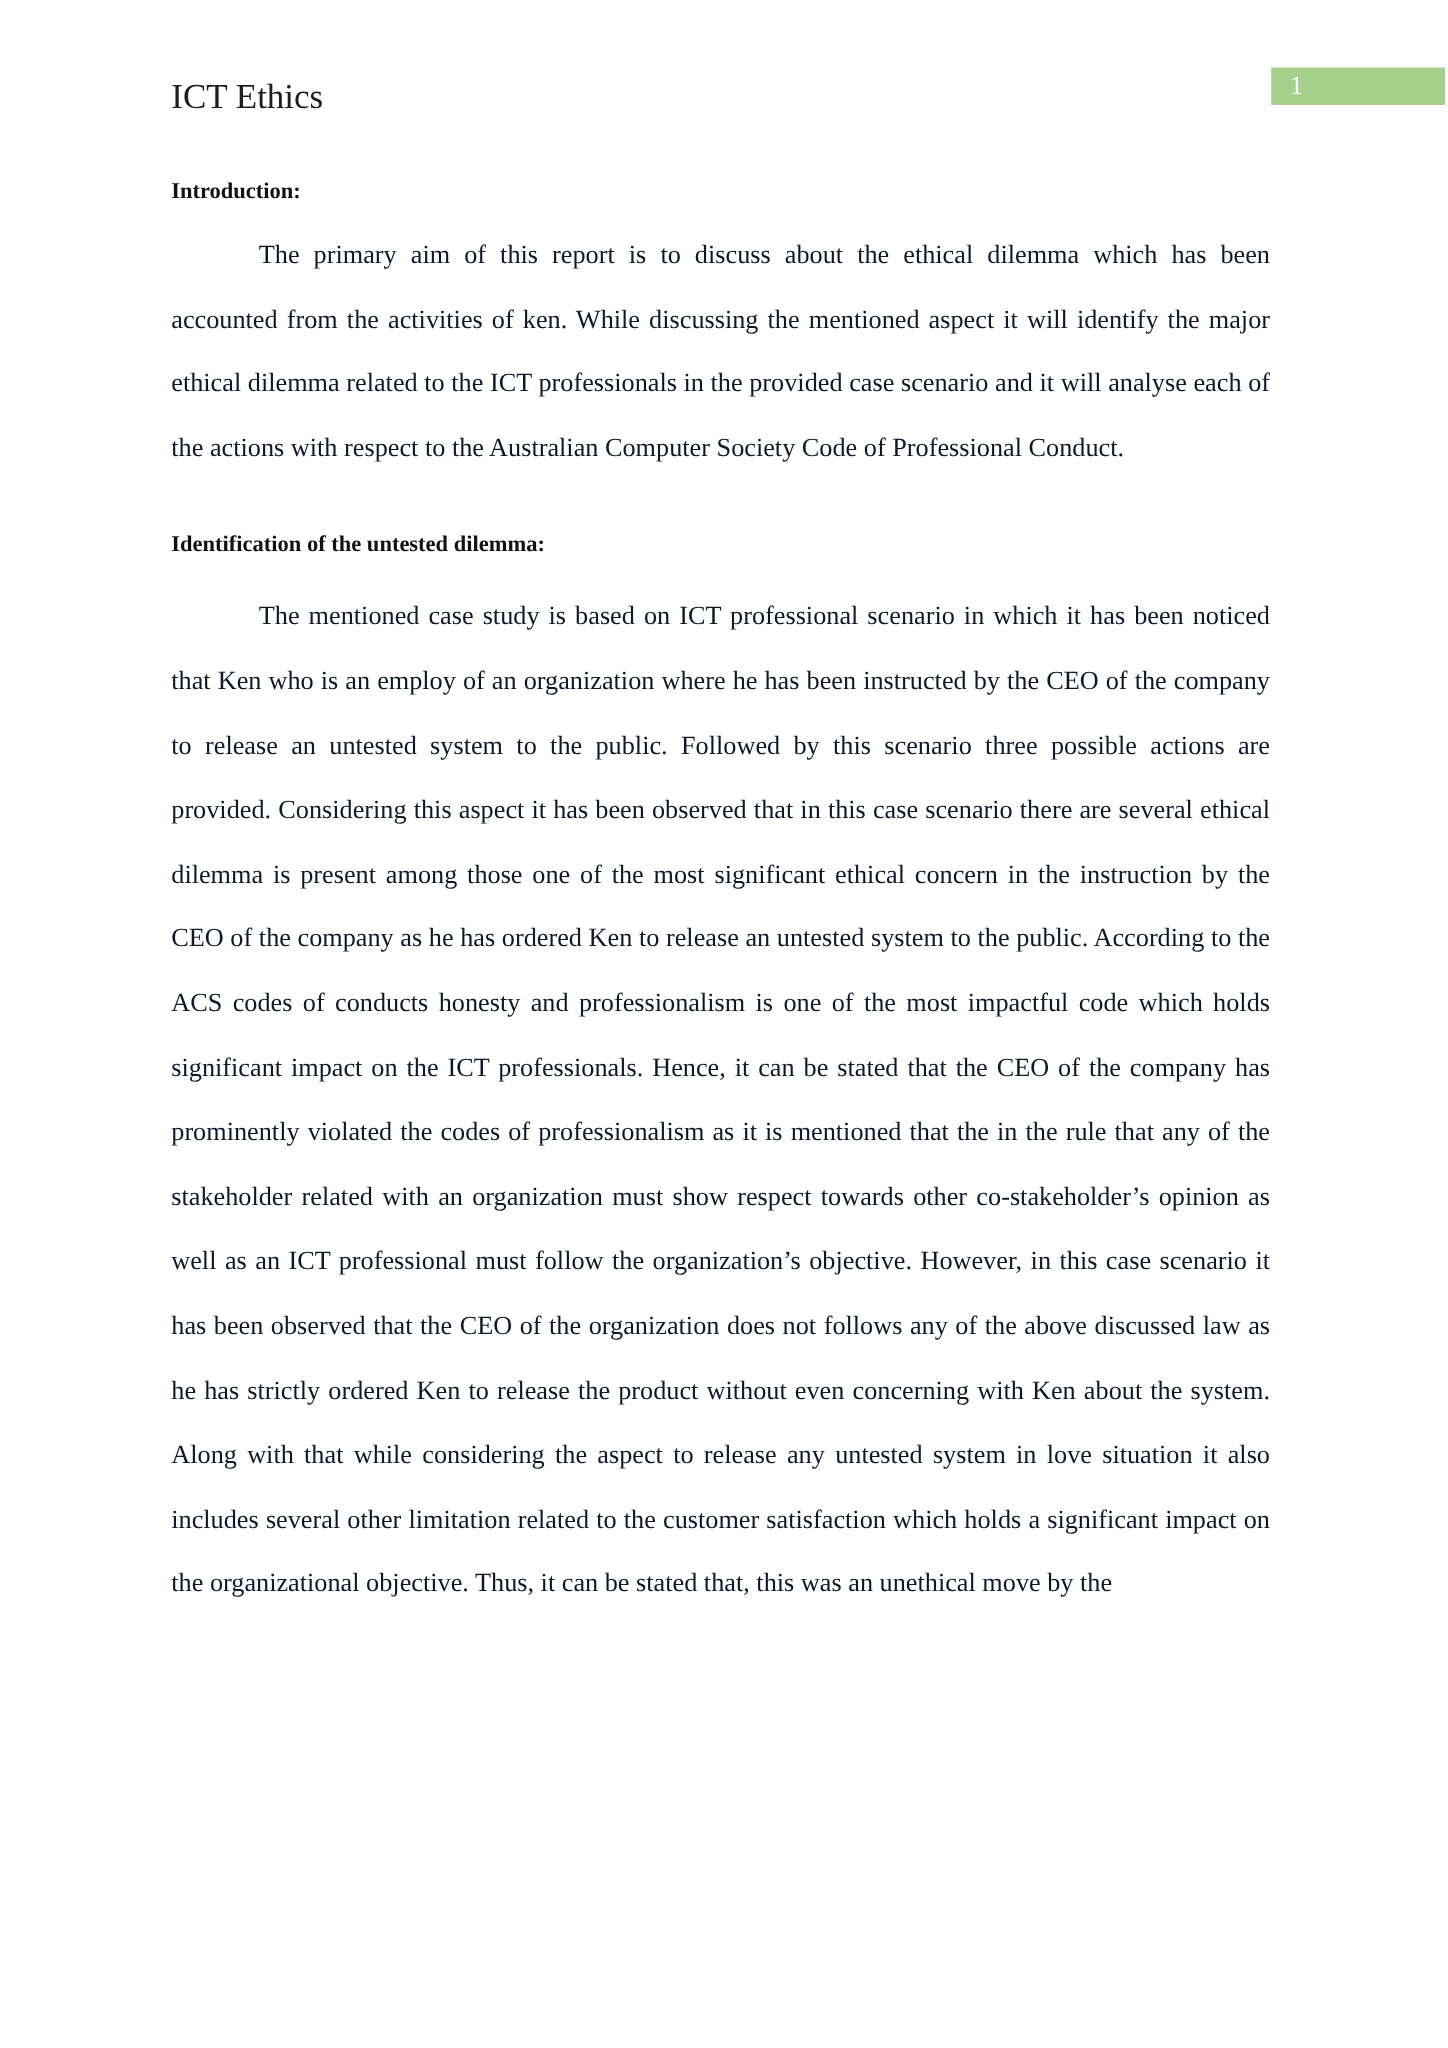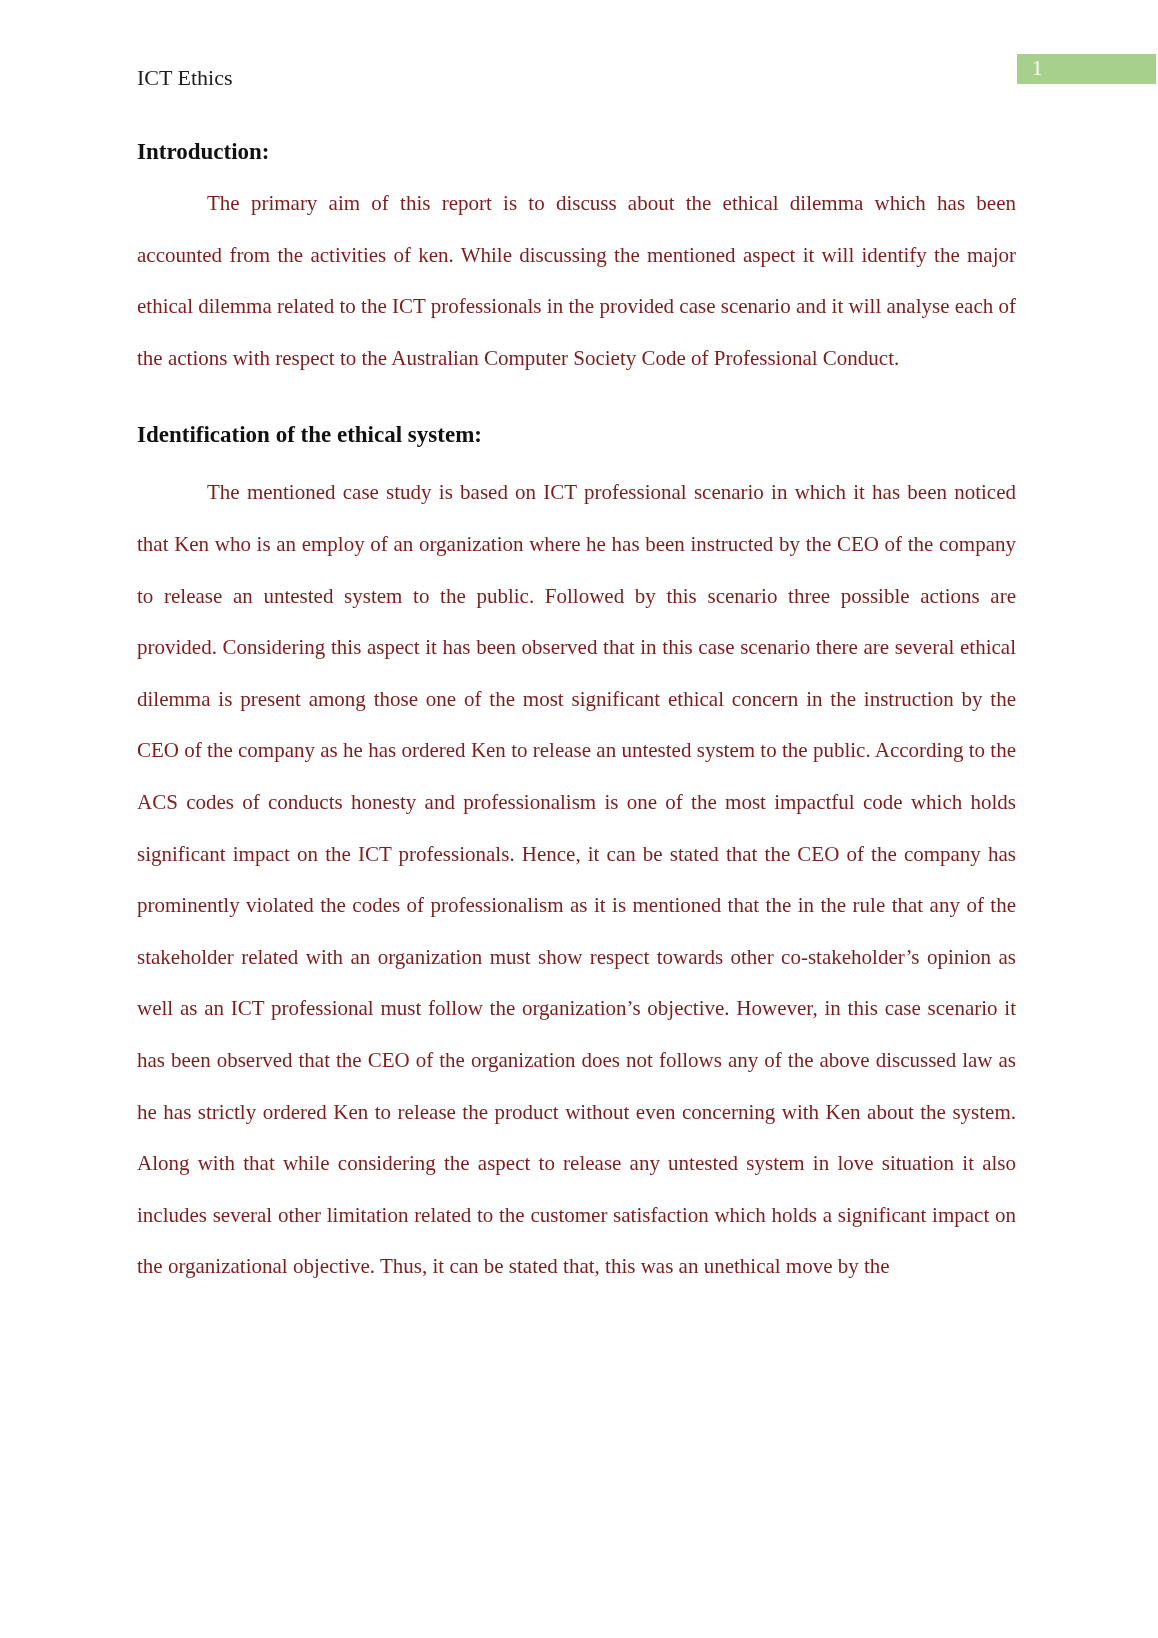--- a/index.html
+++ b/index.html
@@ -14,66 +14,66 @@
     height: 1638px;
     background: #ffffff;
     overflow: hidden;
     padding: 0 142px 0 137px;
   }
   .running-header {
     position: relative;
     padding-top: 64px;
   }
   .running-header .title {
-    font-size: 22px;
+    font-size: 28px;
     line-height: 28px;
     color: #1e1e1e;
   }
   .page-number-badge {
     position: absolute;
     top: 54px;
     right: 2px;
     width: 139px;
     height: 30px;
     background: #a8d08d;
     color: #ffffff;
     font-size: 21px;
     line-height: 29px;
     padding-left: 15px;
   }
   h2.section-heading {
-    font-size: 23px;
+    font-size: 18px;
     line-height: 32px;
     font-weight: bold;
     color: #111111;
   }
   h2.heading-intro { margin-top: 44px; }
   h2.heading-identification { margin-top: 35px; }
   p.body-para {
     font-size: 21px;
     line-height: 51.6px;
     text-align: justify;
     text-indent: 70px;
-    color: #7f1d1d;
+    color: #0f172a;
     margin-top: 10px;
   }
   p.para-identification { margin-top: 16px; font-family: Liberation Serif, serif; }
 </style>
 </head>
 <body>
 
 <div class="page">
 
   <div class="running-header">
     <span class="title">ICT Ethics</span>
   </div>
 
   <div class="page-number-badge">1</div>
 
   <h2 class="section-heading heading-intro">Introduction:</h2>
 
   <p class="body-para para-intro">The primary aim of this report is to discuss about the ethical dilemma which has been accounted from the activities of ken. While discussing the mentioned aspect it will identify the major ethical dilemma related to the ICT professionals in the provided case scenario and it will analyse each of the actions with respect to the Australian Computer Society Code of Professional Conduct.</p>
 
-  <h2 class="section-heading heading-identification">Identification of the ethical system:</h2>
+  <h2 class="section-heading heading-identification">Identification of the untested dilemma:</h2>
 
   <p class="body-para para-identification">The mentioned case study is based on ICT professional scenario in which it has been noticed that Ken who is an employ of an organization where he has been instructed by the CEO of the company to release an untested system to the public. Followed by this scenario three possible actions are provided. Considering this aspect it has been observed that in this case scenario there are several ethical dilemma is present among those one of the most significant ethical concern in the instruction by the CEO of the company as he has ordered Ken to release an untested system to the public. According to the ACS codes of conducts honesty and professionalism is one of the most impactful code which holds significant impact on the ICT professionals. Hence, it can be stated that the CEO of the company has prominently violated the codes of professionalism as it is mentioned that the in the rule that any of the stakeholder related with an organization must show respect towards other co-stakeholder’s opinion as well as an ICT professional must follow the organization’s objective. However, in this case scenario it has been observed that the CEO of the organization does not follows any of the above discussed law as he has strictly ordered Ken to release the product without even concerning with Ken about the system. Along with that while considering the aspect to release any untested system in love situation it also includes several other limitation related to the customer satisfaction which holds a significant impact on the organizational objective. Thus, it can be stated that, this was an unethical move by the</p>
 
 </div>
 
 </body></html>

